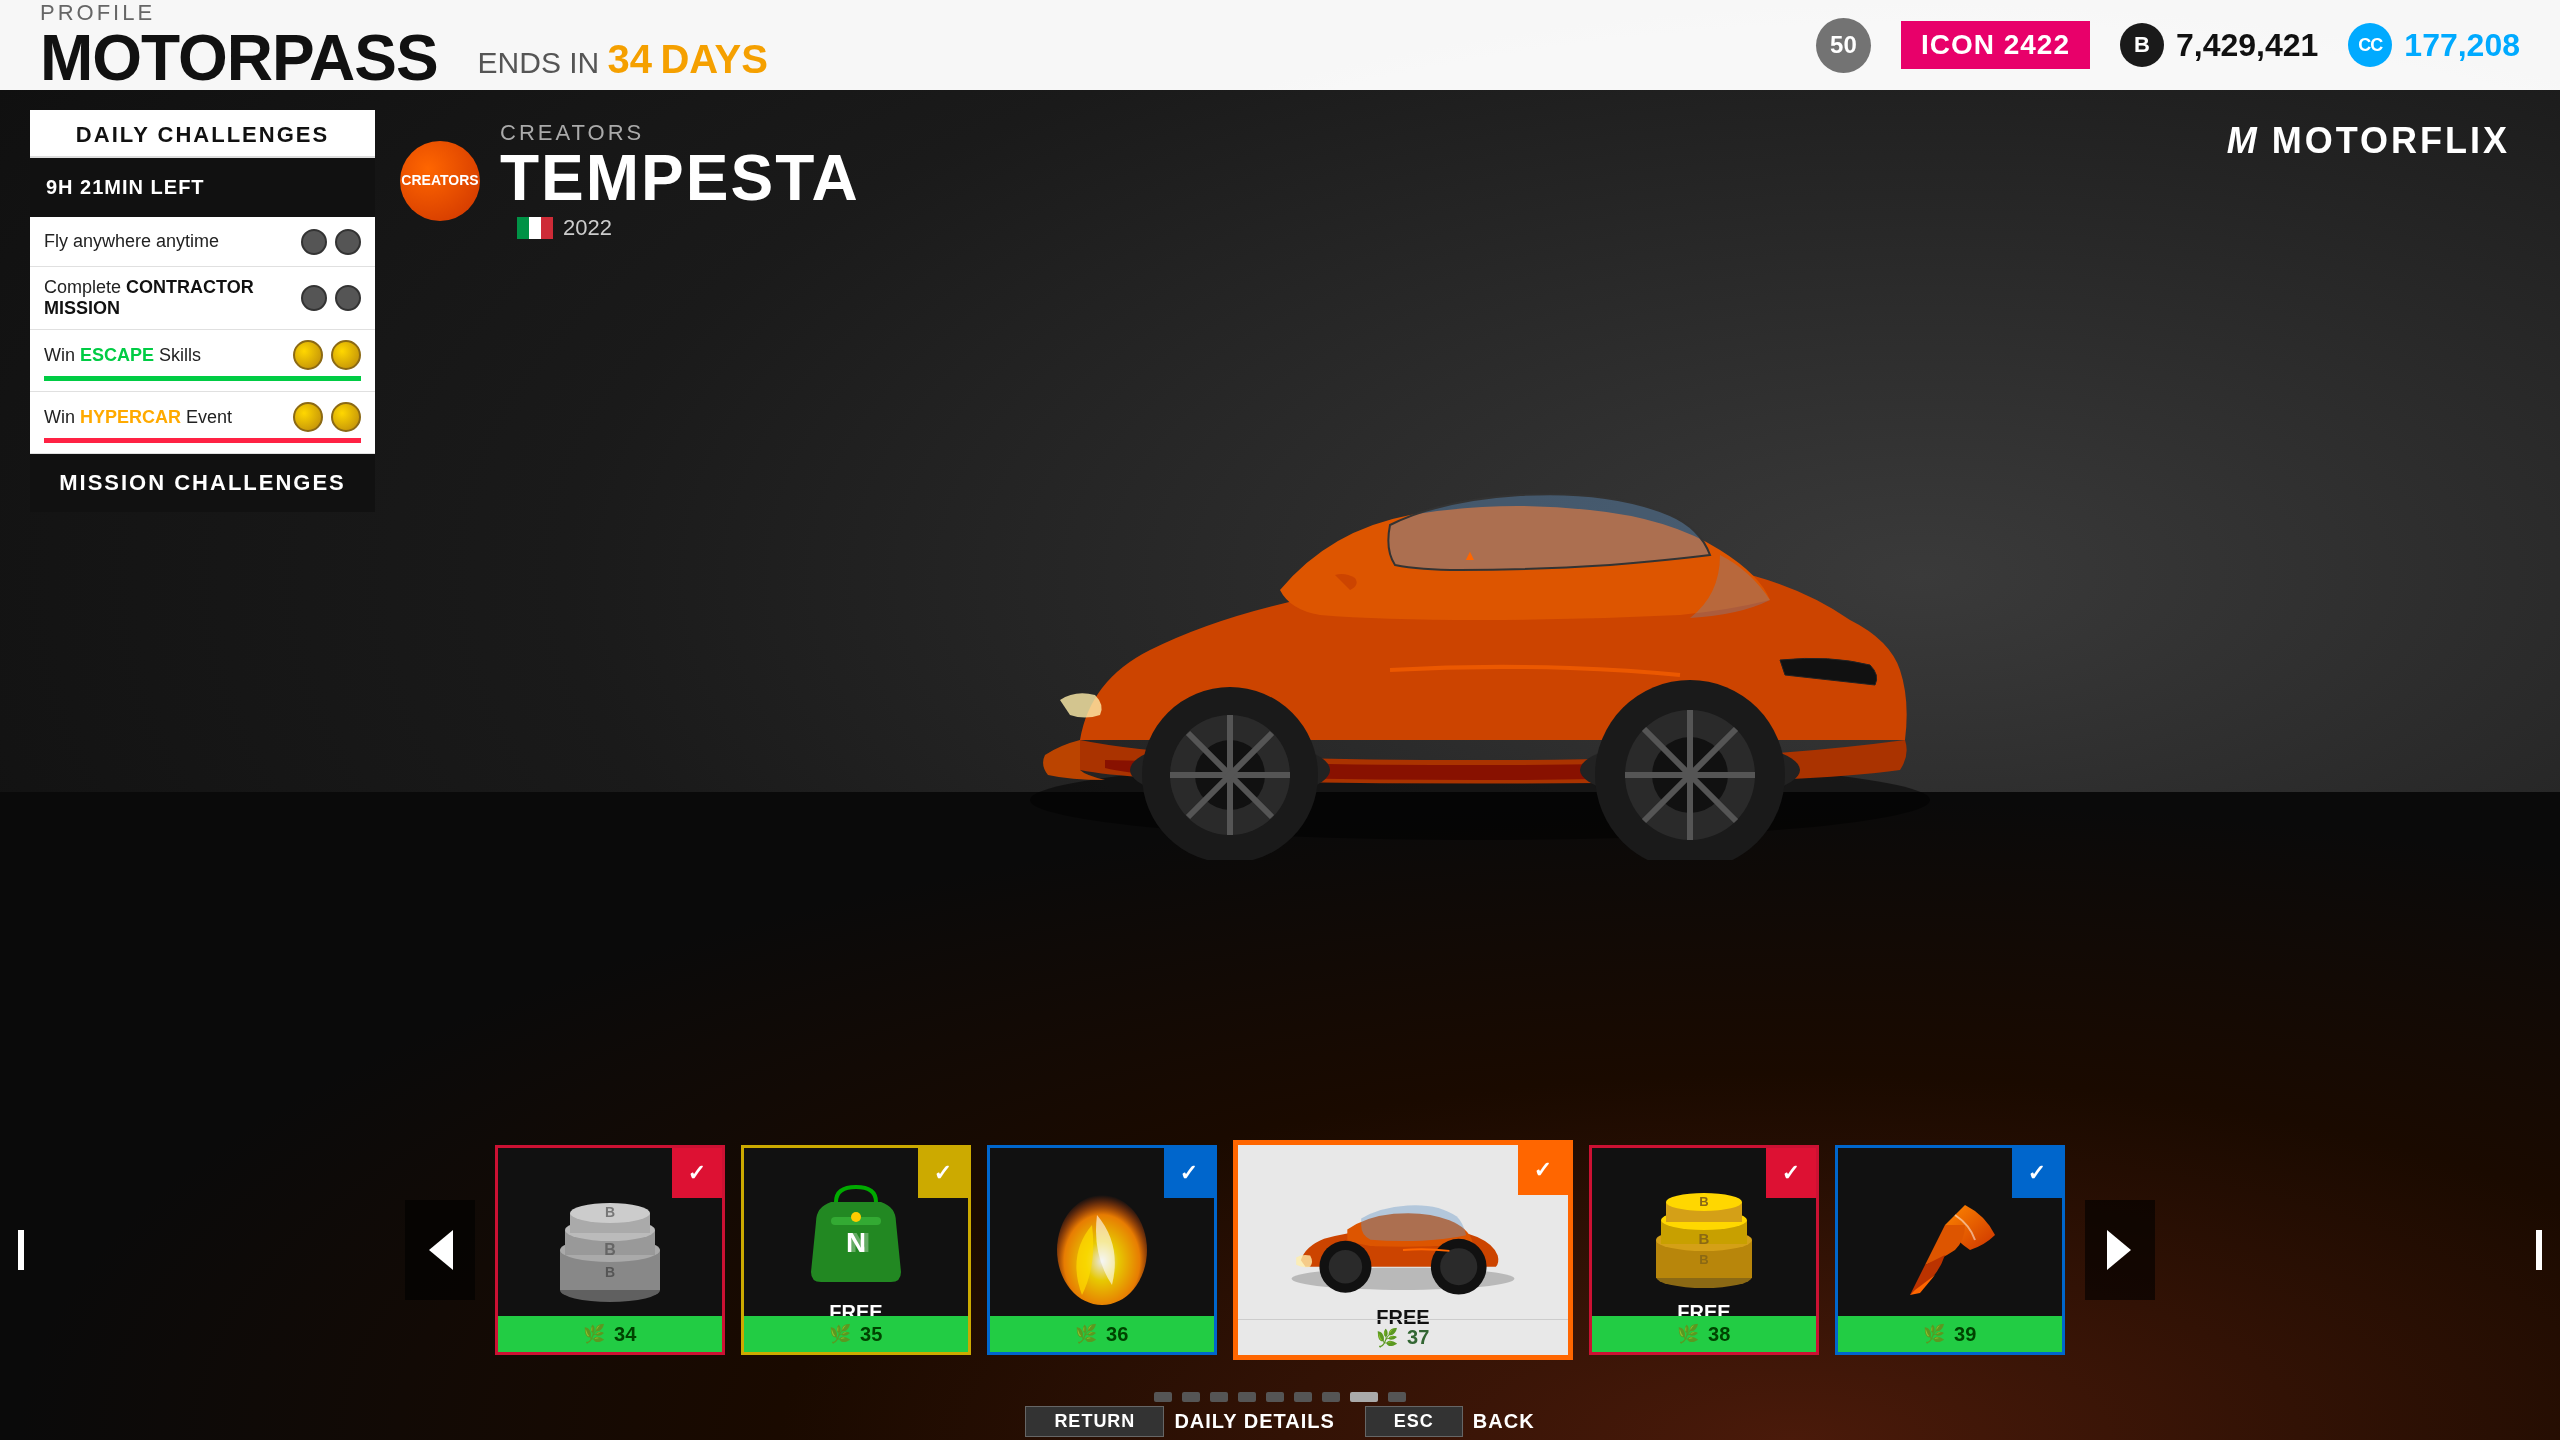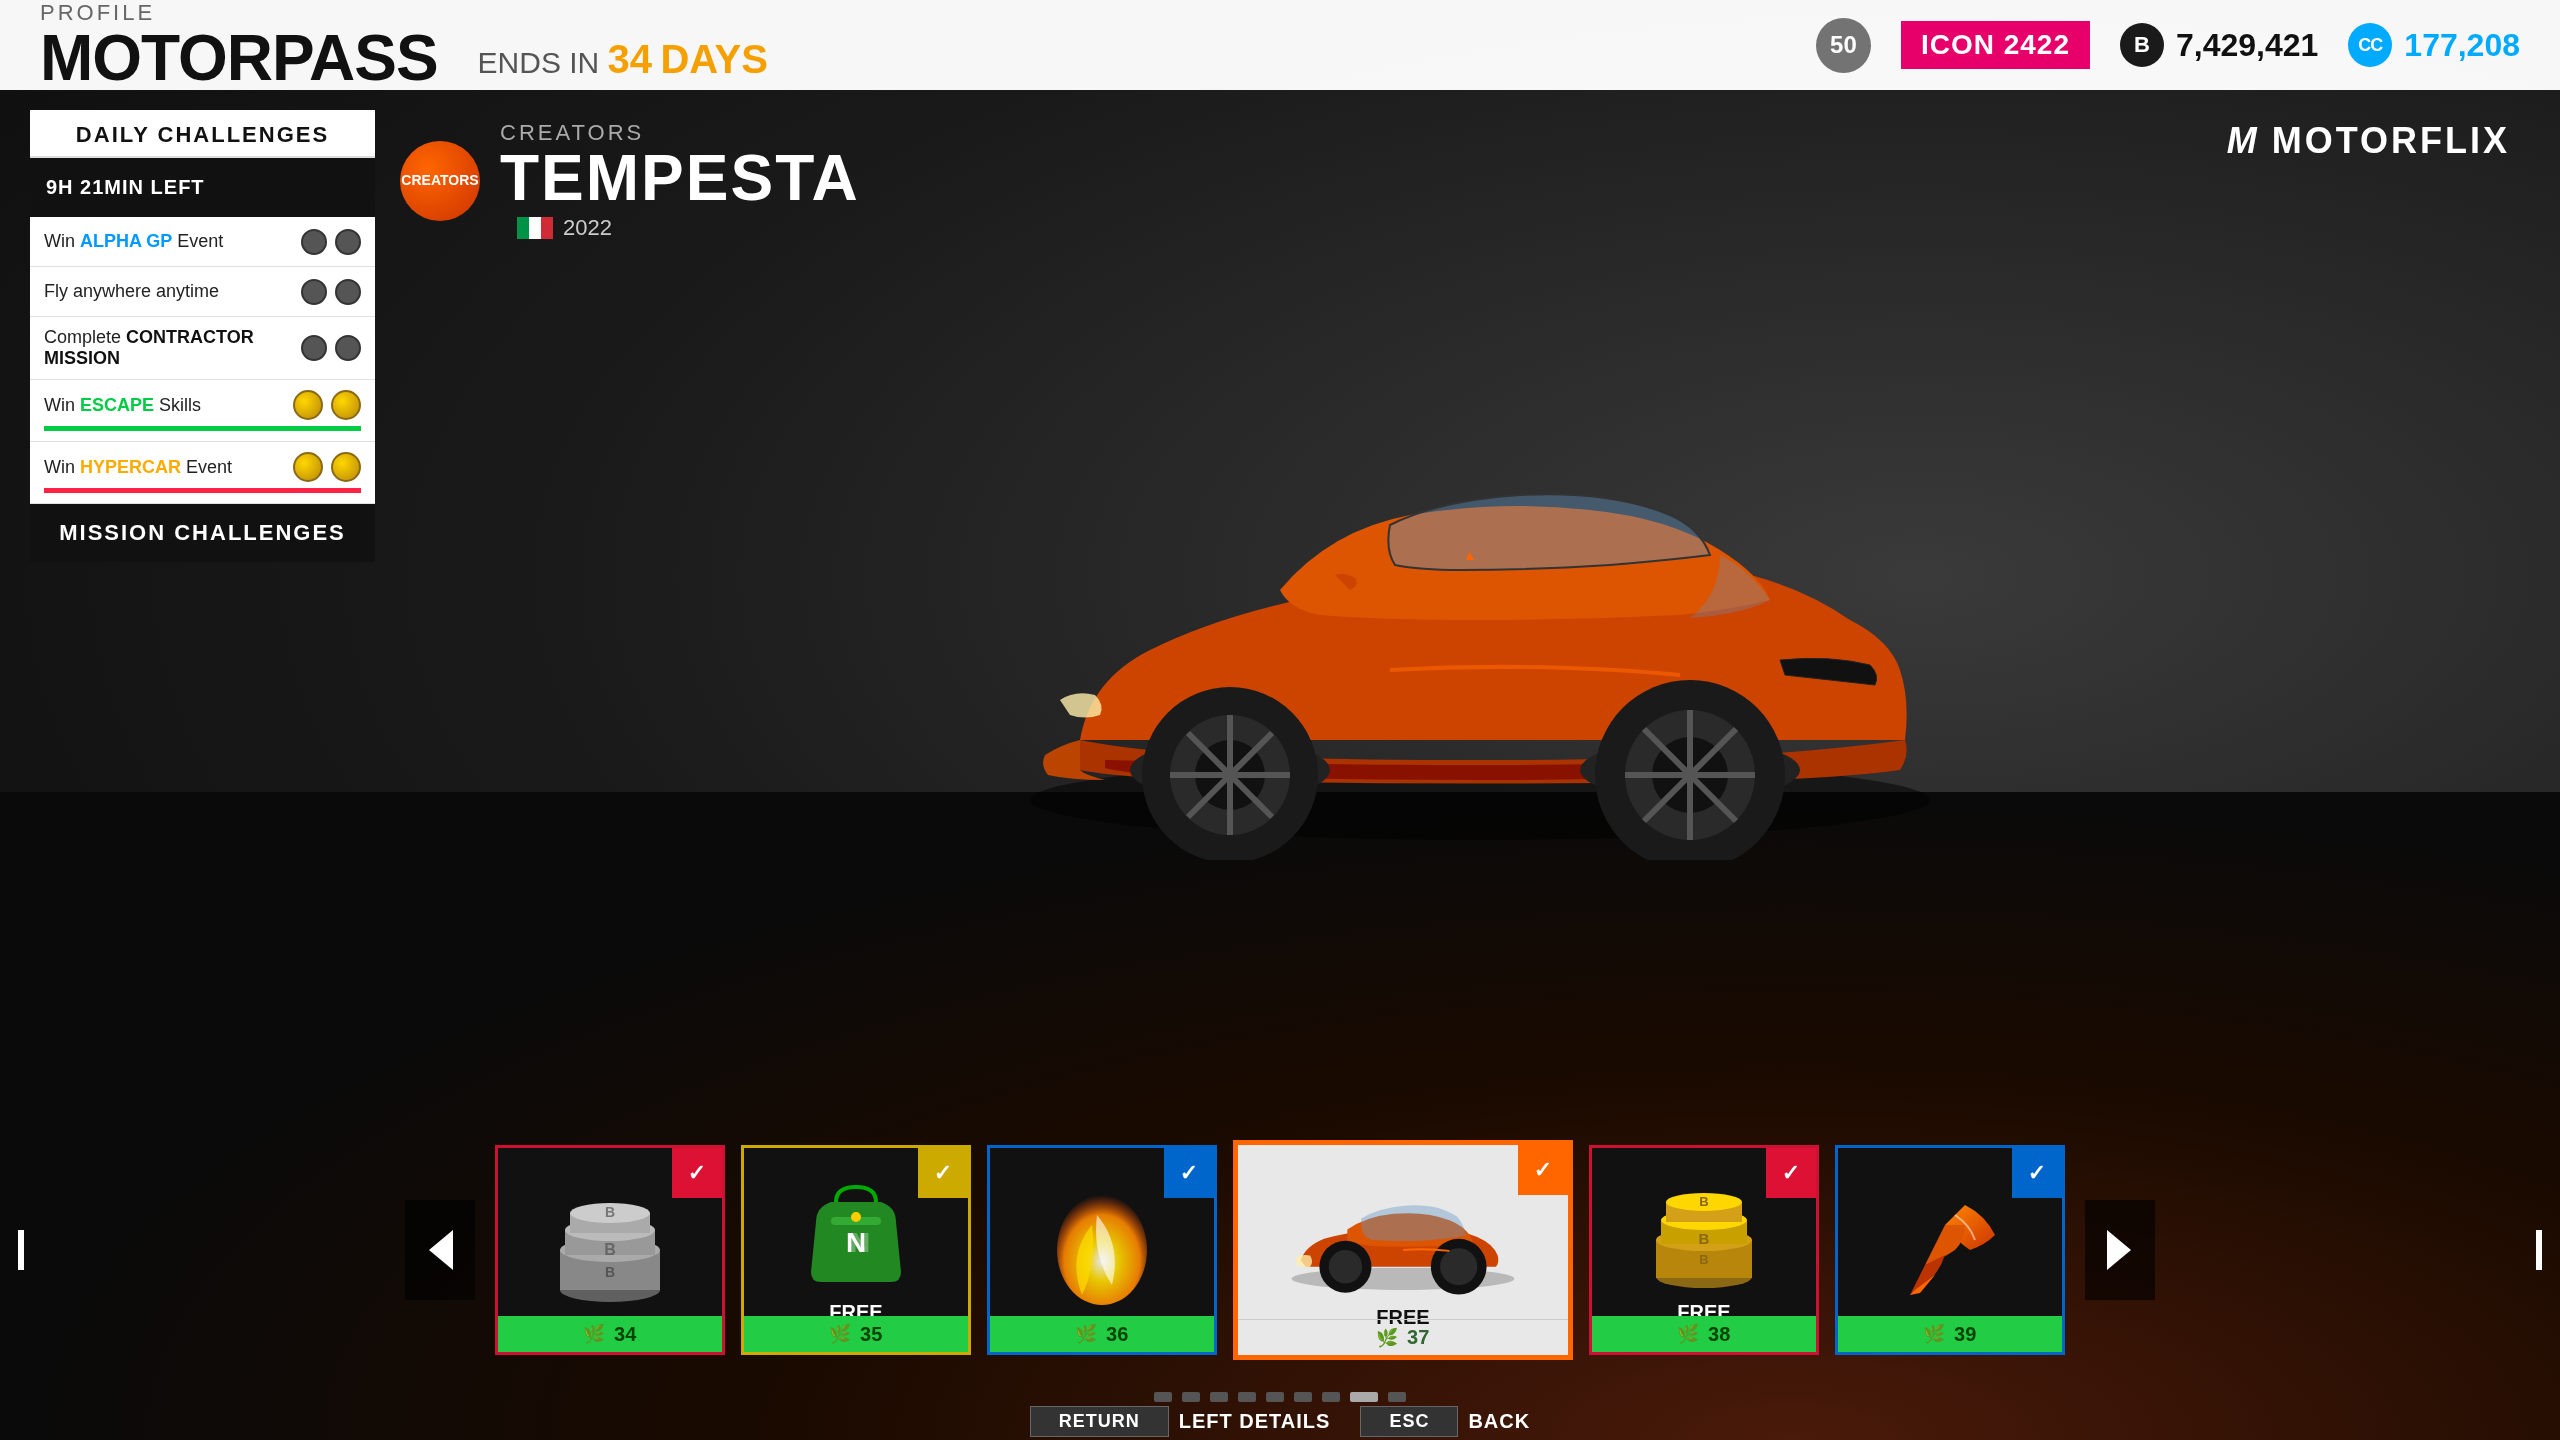--- a/index.html
+++ b/index.html
@@ -600,29 +600,20 @@
       <div class="currency-icon-cc">CC</div>
       <span class="currency-cc-val">177,208</span>
     </div>
   </div>
 </div>
 
 <div class="daily-panel">
   <div class="daily-header">DAILY CHALLENGES</div>
   <div class="daily-timer">9H 21MIN LEFT</div>
 
-  <div class="challenge-row">
-    <span class="challenge-text">
-      Win <span class="highlight-blue">ALPHA GP</span> Event
-    </span>
-    <div class="challenge-dots">
-      <div class="dot filled"></div>
-      <div class="dot filled"></div>
-    </div>
-  </div>
 
   <div class="challenge-row">
     <span class="challenge-text">Fly anywhere anytime</span>
     <div class="challenge-dots">
       <div class="dot filled"></div>
       <div class="dot filled"></div>
     </div>
   </div>
 
   <div class="challenge-row">
@@ -924,19 +915,19 @@
   <div class="pdot"></div>
   <div class="pdot"></div>
   <div class="pdot"></div>
   <div class="pdot active"></div>
   <div class="pdot"></div>
 </div>
 
 <div class="bottom-bar">
   <div class="bottom-btn">
     <span class="btn-key">RETURN</span>
-    <span>LEFT DETAILS</span>
+    <span>DAILY DETAILS</span>
   </div>
   <div class="bottom-btn">
     <span class="btn-key">ESC</span>
     <span>BACK</span>
   </div>
 </div>
 
 </body></html>

